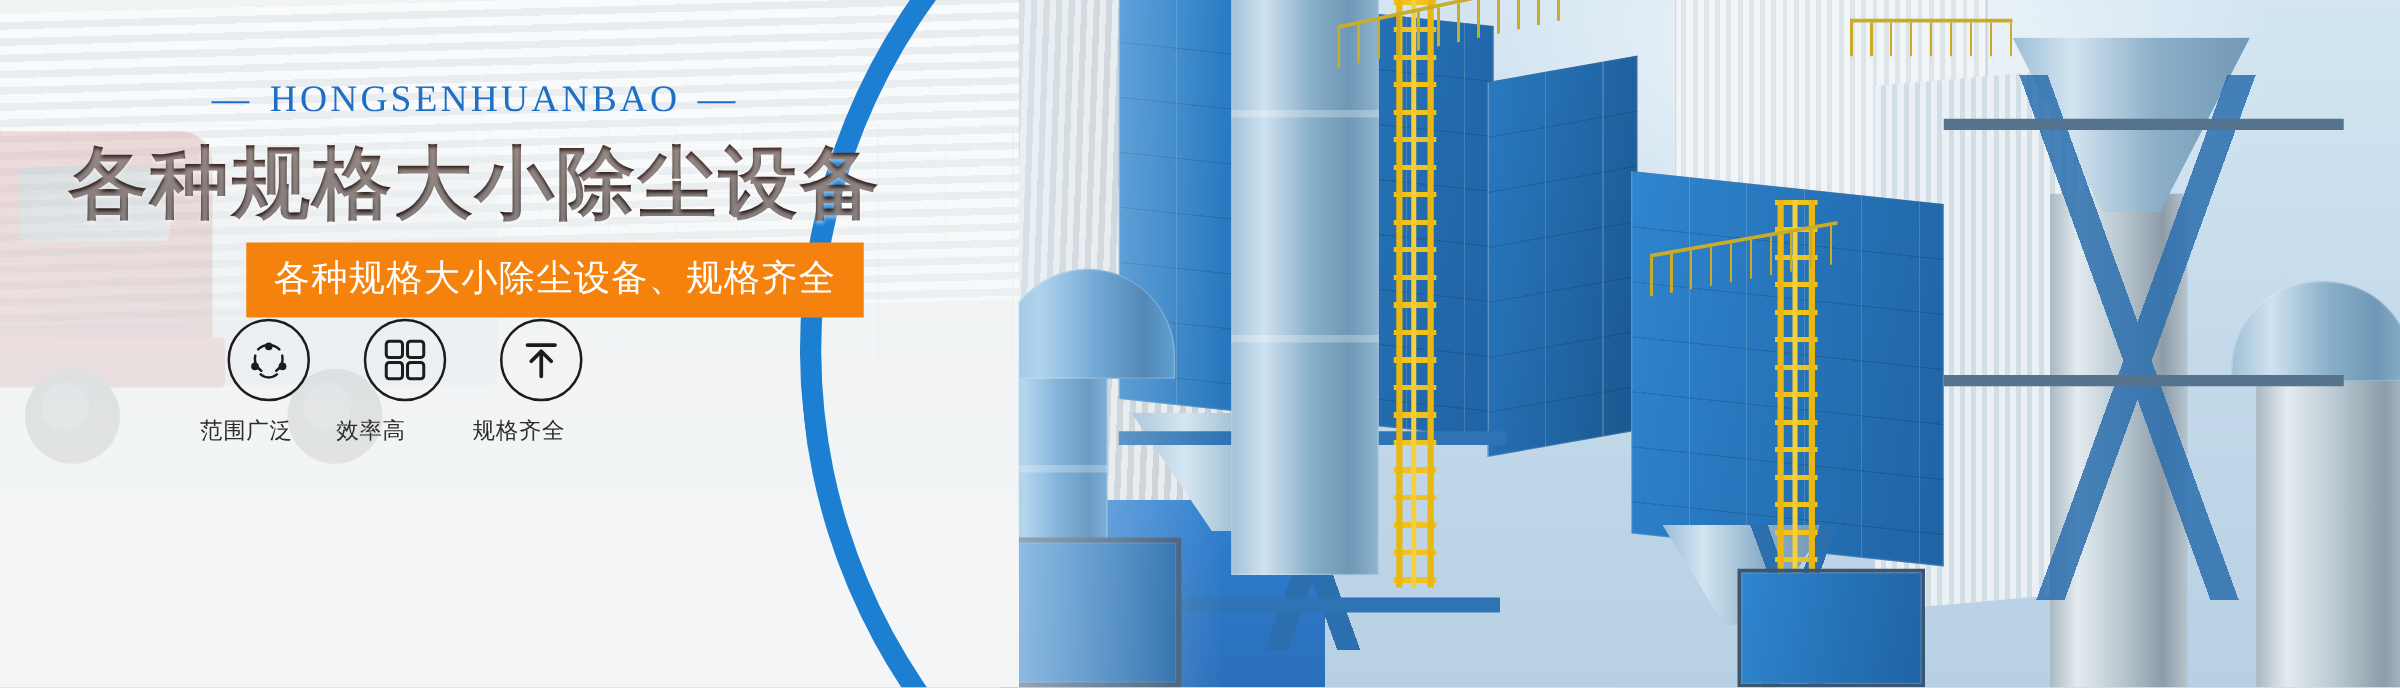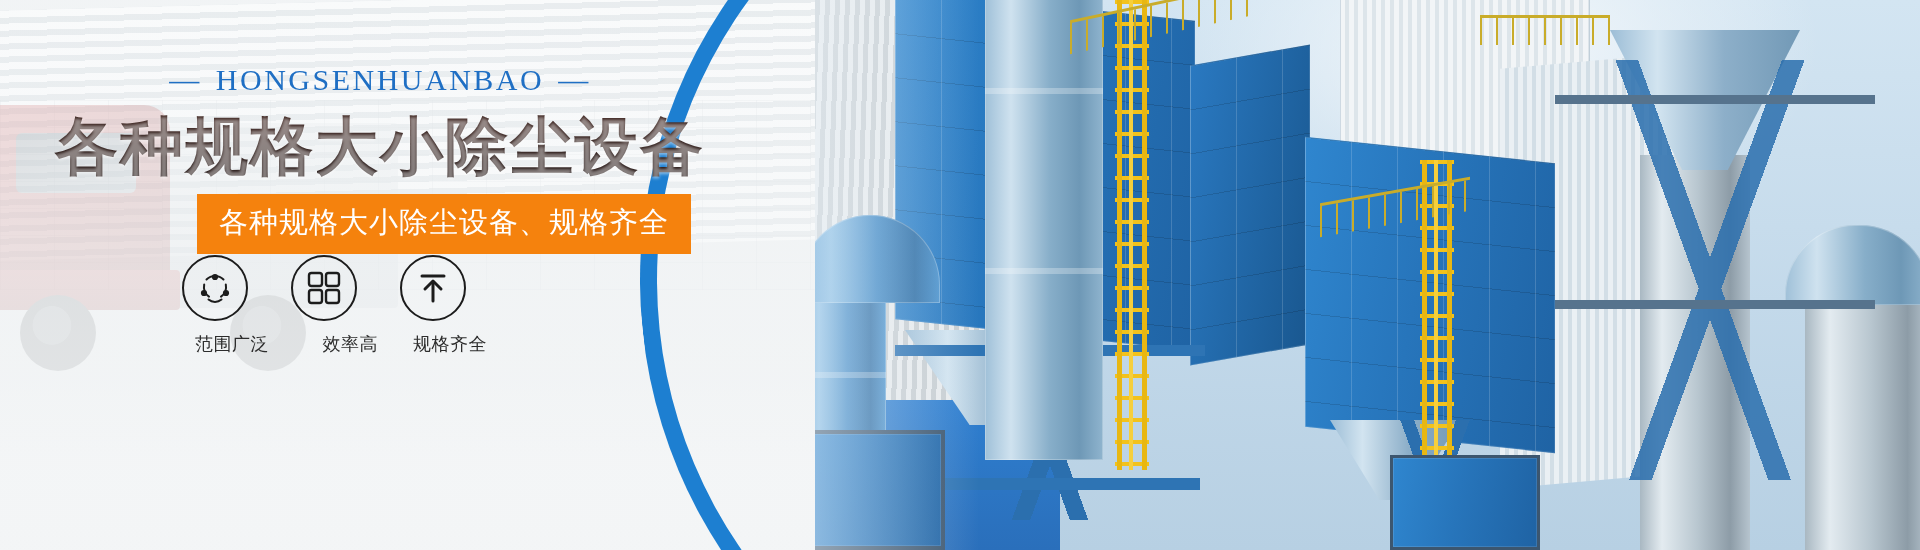--- a/index.html
+++ b/index.html
@@ -210,21 +210,21 @@
     padding:9px 22px 11px 22px;
     font-size:29px; color:#fff; letter-spacing:1px; white-space:nowrap;
     font-weight:normal;
     margin-left:36px;
   }
 
   .features {
     position:absolute; left:160px; top:255px;
     display:flex; gap:0;
   }
-  .feature { width:109px; text-align:right; }
+  .feature { width:109px; text-align:left; }
   .feature .ring {
     width:66px; height:66px; margin:0 auto;
     border:2px solid #1c1c1c; border-radius:50%;
     display:flex; align-items:center; justify-content:center;
   }
   .feature .lbl {
     margin-top:11px; font-size:18px; color:#2d2d2d; letter-spacing:.5px; white-space:nowrap;
   }
 
   .tagline {

